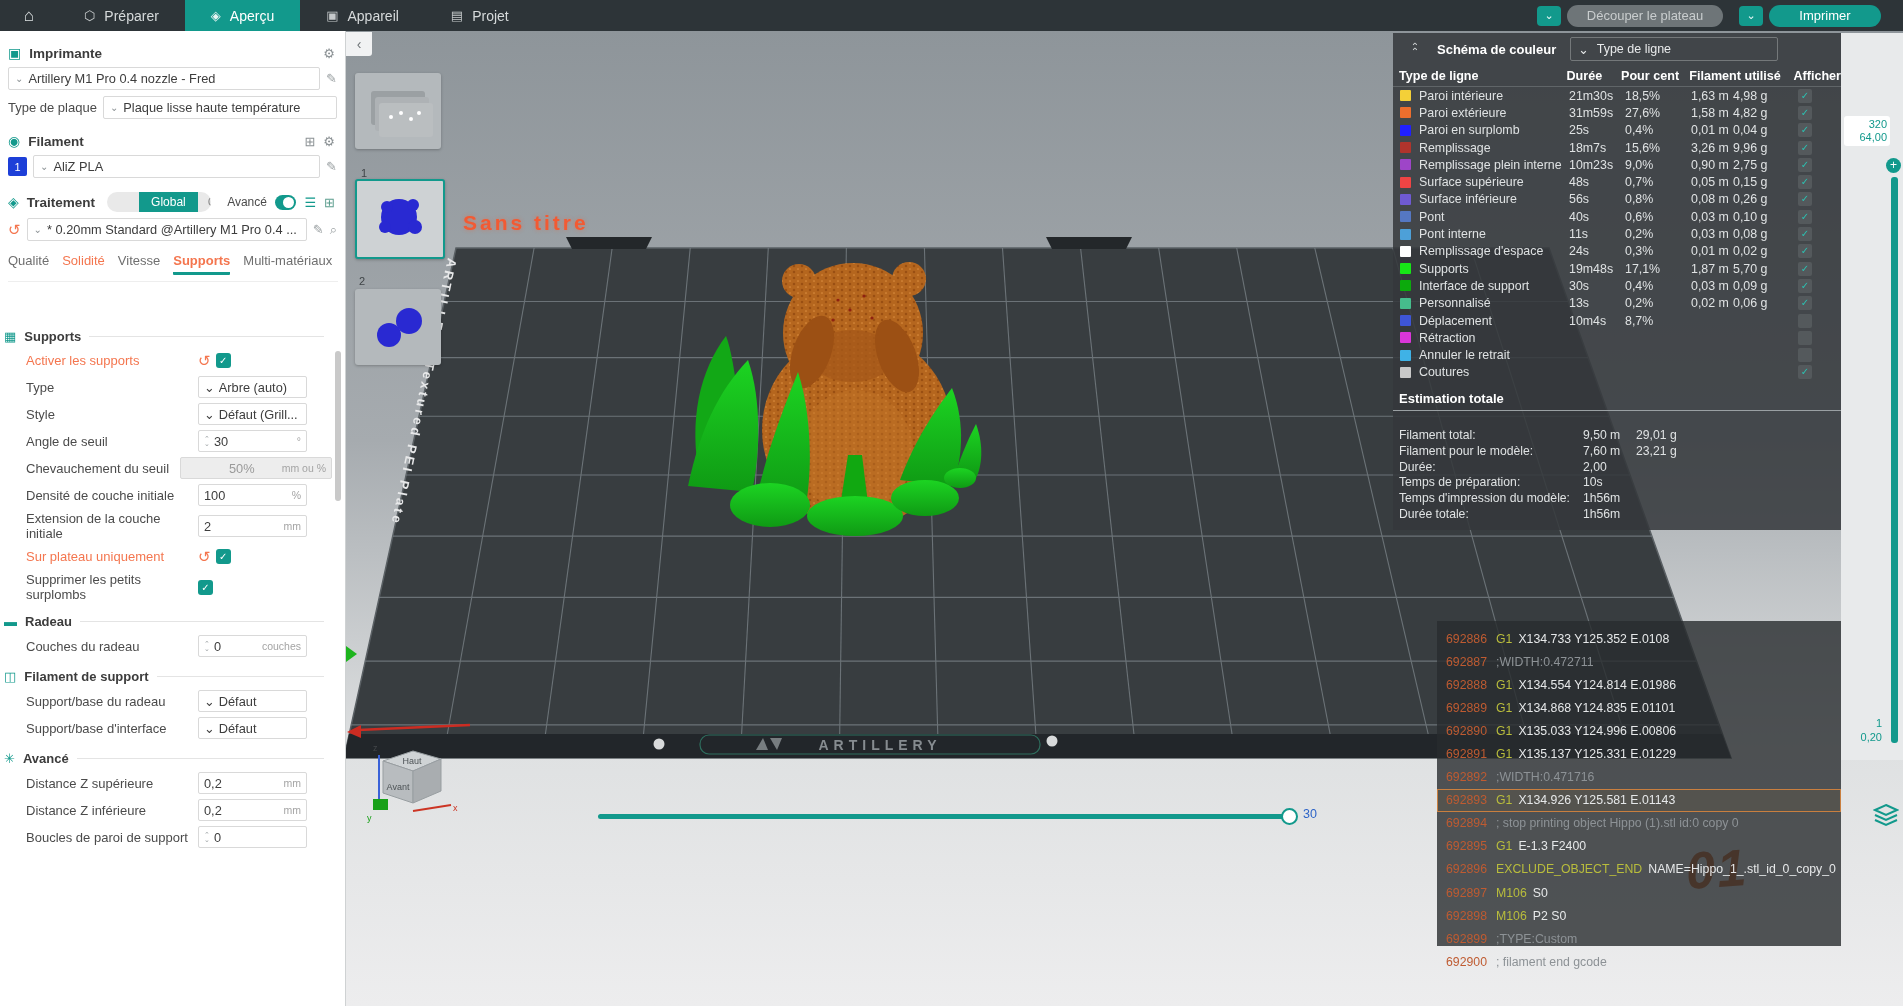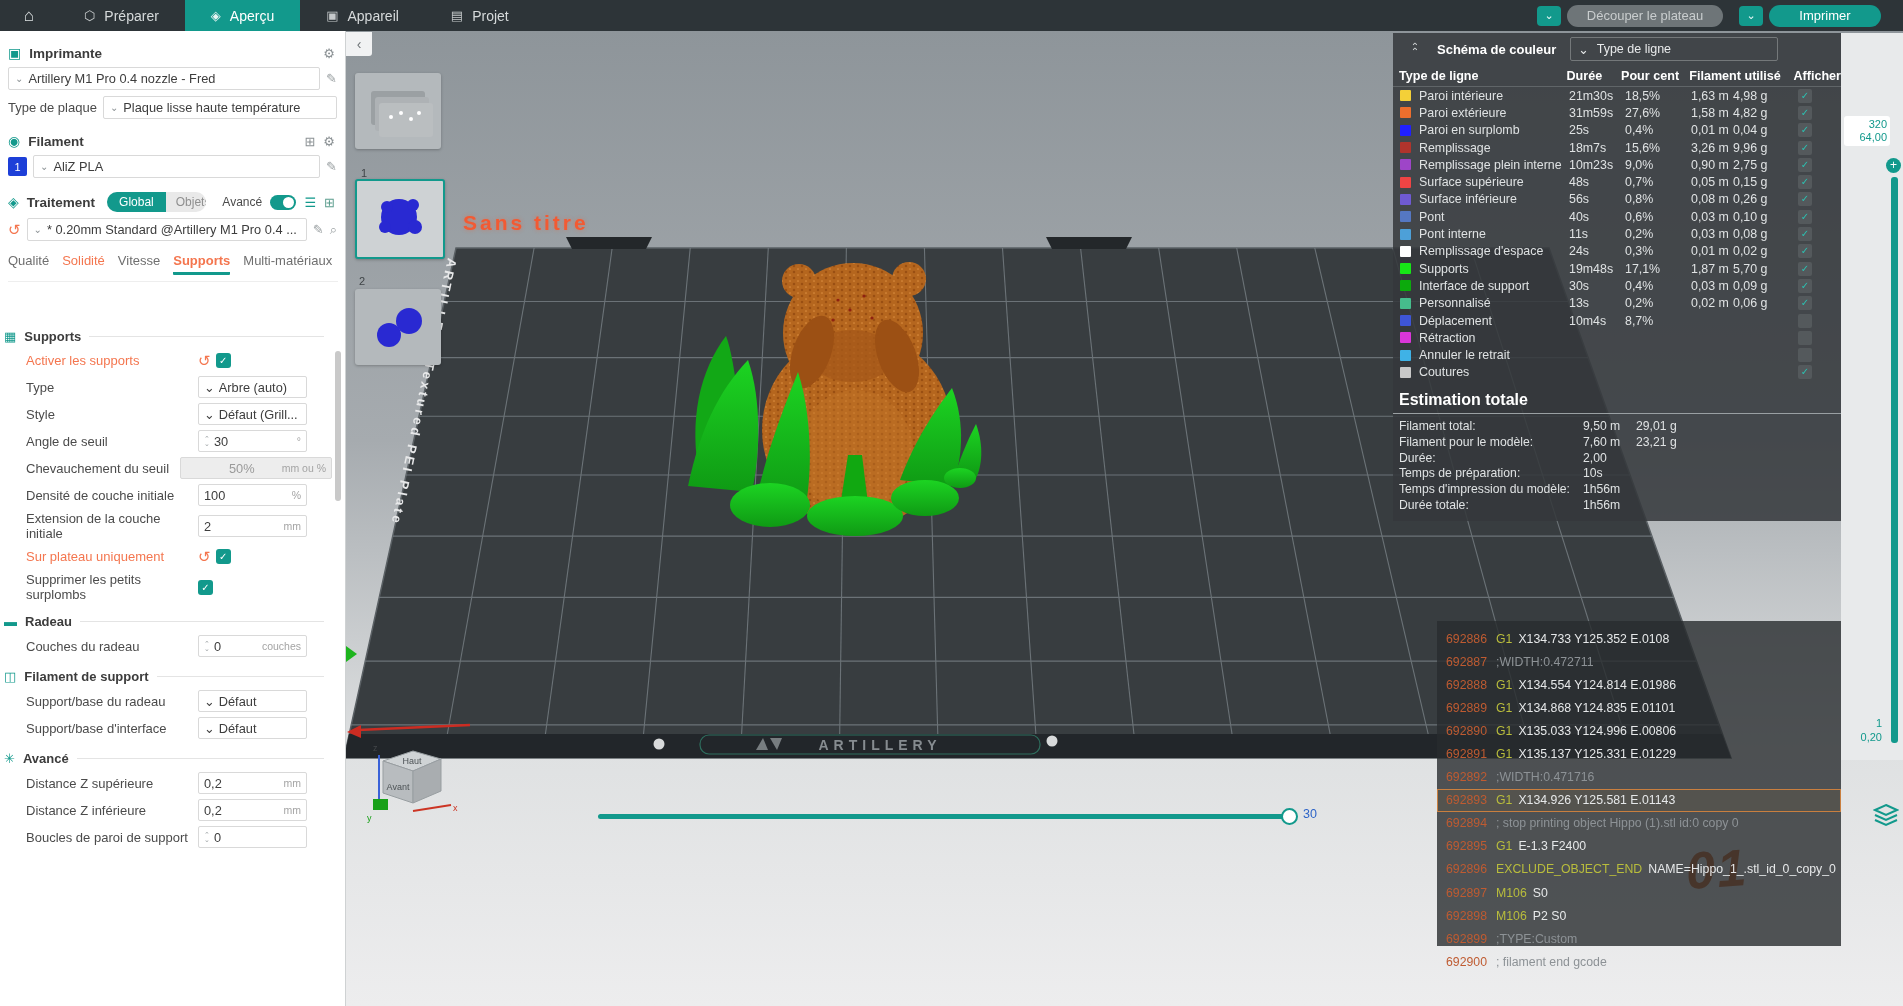--- a/index.html
+++ b/index.html
@@ -26,21 +26,21 @@
   .sec-head .stitle{font-size:13.5px;font-weight:bold;color:#3c3c3c;}
   .sec-head .flexfill{flex:1;}
   .ghost-ic{color:#8b9194;font-size:13px;cursor:pointer;}
   .combo{display:flex;align-items:center;gap:5px;border:1px solid #d9d9d9;border-radius:2px;background:#fff;height:21px;padding:0 6px;font-size:12.8px;color:#3d3d3d;cursor:pointer;white-space:nowrap;overflow:hidden;}
   .combo .caret{color:#8b9194;font-size:10px;}
   .row-line{display:flex;align-items:center;margin:6px 8px;gap:6px;}
   .lbl{font-size:13px;color:#4b4b4b;}
   .badge1{width:19px;height:19px;background:#1d3fd8;color:#fff;font-size:11px;display:flex;align-items:center;justify-content:center;border-radius:2px;}
   .pencil{color:#9aa0a2;font-size:13px;cursor:pointer;}
   .seg-pill{display:flex;align-items:center;background:#e9e9e9;border-radius:11px;height:20px;overflow:hidden;margin-left:4px;}
-  .seg-pill .seg-on{background:#12998c;color:#fff;font-size:12px;padding:11px 12px;height:20px;display:flex;align-items:center;border-radius:11px;cursor:pointer;}
+  .seg-pill .seg-on{background:#12998c;color:#fff;font-size:12px;padding:11px 12px;height:20px;display:flex;align-items:center;border-radius:11px;cursor:pointer;margin-left:32px;}
   .seg-pill .seg-off{color:#8f8f8f;font-size:12px;padding:0 10px;cursor:pointer;}
   .toggle{width:30px;height:15px;border-radius:8px;background:#12998c;position:relative;cursor:pointer;}
   .toggle:after{content:"";position:absolute;right:2px;top:2px;width:11px;height:11px;border-radius:50%;background:#fff;}
   .undo{color:#f4764f;font-size:15px;line-height:15px;cursor:pointer;}
   .proc-tabs{display:flex;gap:13px;margin:12px 0 0 8px;white-space:nowrap;overflow:hidden;border-bottom:1px solid #eee;padding-bottom:6px;width:330px;}
   .ptab{font-size:13px;color:#6f6f6f;cursor:pointer;padding-bottom:4px;}
   .ptab.mod{color:#f4764f;}
   .ptab.active{color:#f4764f;font-weight:bold;border-bottom:3px solid #12998c;border-radius:1px;}
   .settings{position:absolute;left:0;top:284px;bottom:0;width:332px;overflow:hidden;padding-top:2px;}
   .grp-head{display:flex;align-items:center;gap:8px;margin:12px 8px 6px 4px;}
@@ -105,22 +105,22 @@
   .ch-aff{flex:1;}
   .lg-row{display:flex;align-items:center;height:17.3px;font-size:12.4px;}
   .lg-sw{width:11px;height:11px;margin:0 8px 0 7px;flex:none;border-radius:1px;}
   .lg-label{width:150px;white-space:nowrap;overflow:hidden;}
   .lg-dur{width:56px;}
   .lg-pct{width:66px;}
   .lg-m{width:42px;}
   .lg-g{width:45px;}
   .lg-cb{margin-left:20px;width:14px;height:14px;background:#54595c;border-radius:2px;font-size:10px;line-height:14px;text-align:center;color:transparent;cursor:pointer;}
   .lg-cb.on{color:#2cc1b2;}
-  .tt-head{font-size:16px;font-weight:bold;color:#fff;margin:10px 0 4px 6px;}
-  .tt-rows{border-top:1px solid #9aa0a3;padding-top:4px;}
+  .tt-head{font-size:13px;font-weight:bold;color:#fff;margin:10px 0 4px 6px;}
+  .tt-rows{border-top:1px solid #9aa0a3;padding-top:16px;}
   .tt-row{display:flex;height:15.8px;font-size:12.2px;align-items:center;}
   .tt-label{width:184px;padding-left:6px;}
   .tt-v1{width:53px;}
   .tt-v2{width:70px;}
 
   
   .gcode{position:absolute;left:1437px;top:621px;width:404px;height:319px;background:rgba(40,44,46,.8);z-index:21;padding-top:6px;}
   .gc-row{display:flex;align-items:center;height:21.1px;padding-left:8px;font-size:12.3px;white-space:nowrap;border:1px solid transparent;}
   .gc-row.hl{border:1px solid #c97f3f;background:rgba(140,95,50,.12);}
   .gc-num{width:50px;color:#bf5b31;flex:none;}

